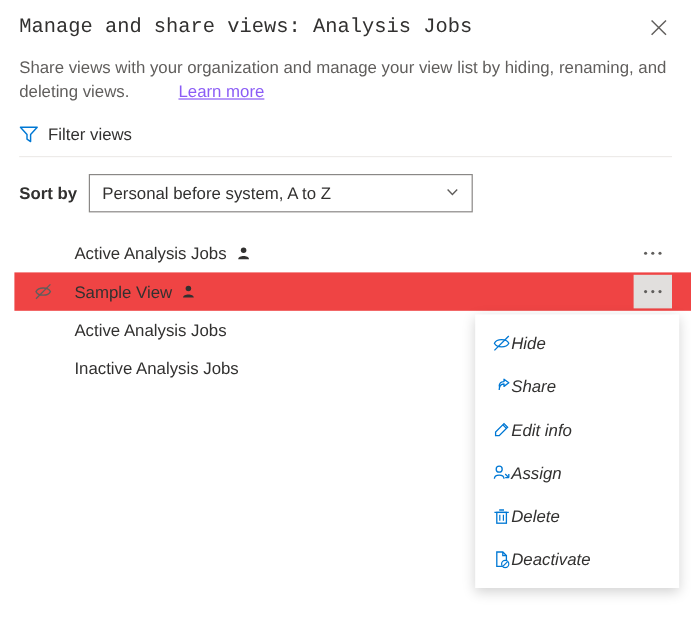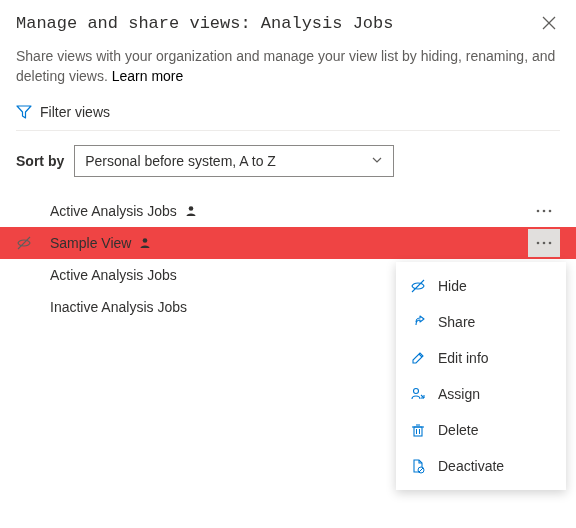--- a/index.html
+++ b/index.html
@@ -33,22 +33,24 @@
     padding: 2px 4px;
     line-height: 1;
   }
   .desc {
     margin-top: 14px;
     color: #605e5c;
     font-size: 14px;
     line-height: 1.4;
   }
   .link {
-    color: #000000;
-    cursor: pointer;
+    color: #8b5cf6;
+    text-decoration: underline;
+    cursor: pointer;
+    margin-left: 37px;
   }
   .filter {
     display: flex;
     align-items: center;
     gap: 8px;
     margin-top: 18px;
     color: #323130;
     cursor: pointer;
   }
   .divider {
@@ -80,20 +82,21 @@
     top: 8px;
     color: #605e5c;
   }
   .list { margin-left: -16px; margin-right: -16px; }
   .row {
     display: flex;
     align-items: center;
     height: 32px;
     padding: 0 16px 0 16px;
     position: relative;
+    margin-left: 12px;
   }
   .row .lefticon {
     width: 34px;
     display: flex;
     justify-content: flex-start;
     align-items: center;
     color: #605e5c;
   }
   .row .label {
     flex: 1;
@@ -119,25 +122,26 @@
     left: 396px;
     top: 262px;
     width: 170px;
     background: #fff;
     box-shadow: 0 3px 10px rgba(0,0,0,0.18);
     padding: 6px 0;
   }
   .menu-item {
     display: flex;
     align-items: center;
-    gap: 12px;
+    gap: 0;
     height: 36px;
     padding: 0 14px;
     cursor: pointer;
     font-size: 14px;
+    font-style: italic;
   }
   .menu-item .micon {
     width: 16px; height: 16px;
     display: flex;
     align-items: center;
     justify-content: center;
     color: #0078d4;
   }
   svg { display: block; }
 </style>

